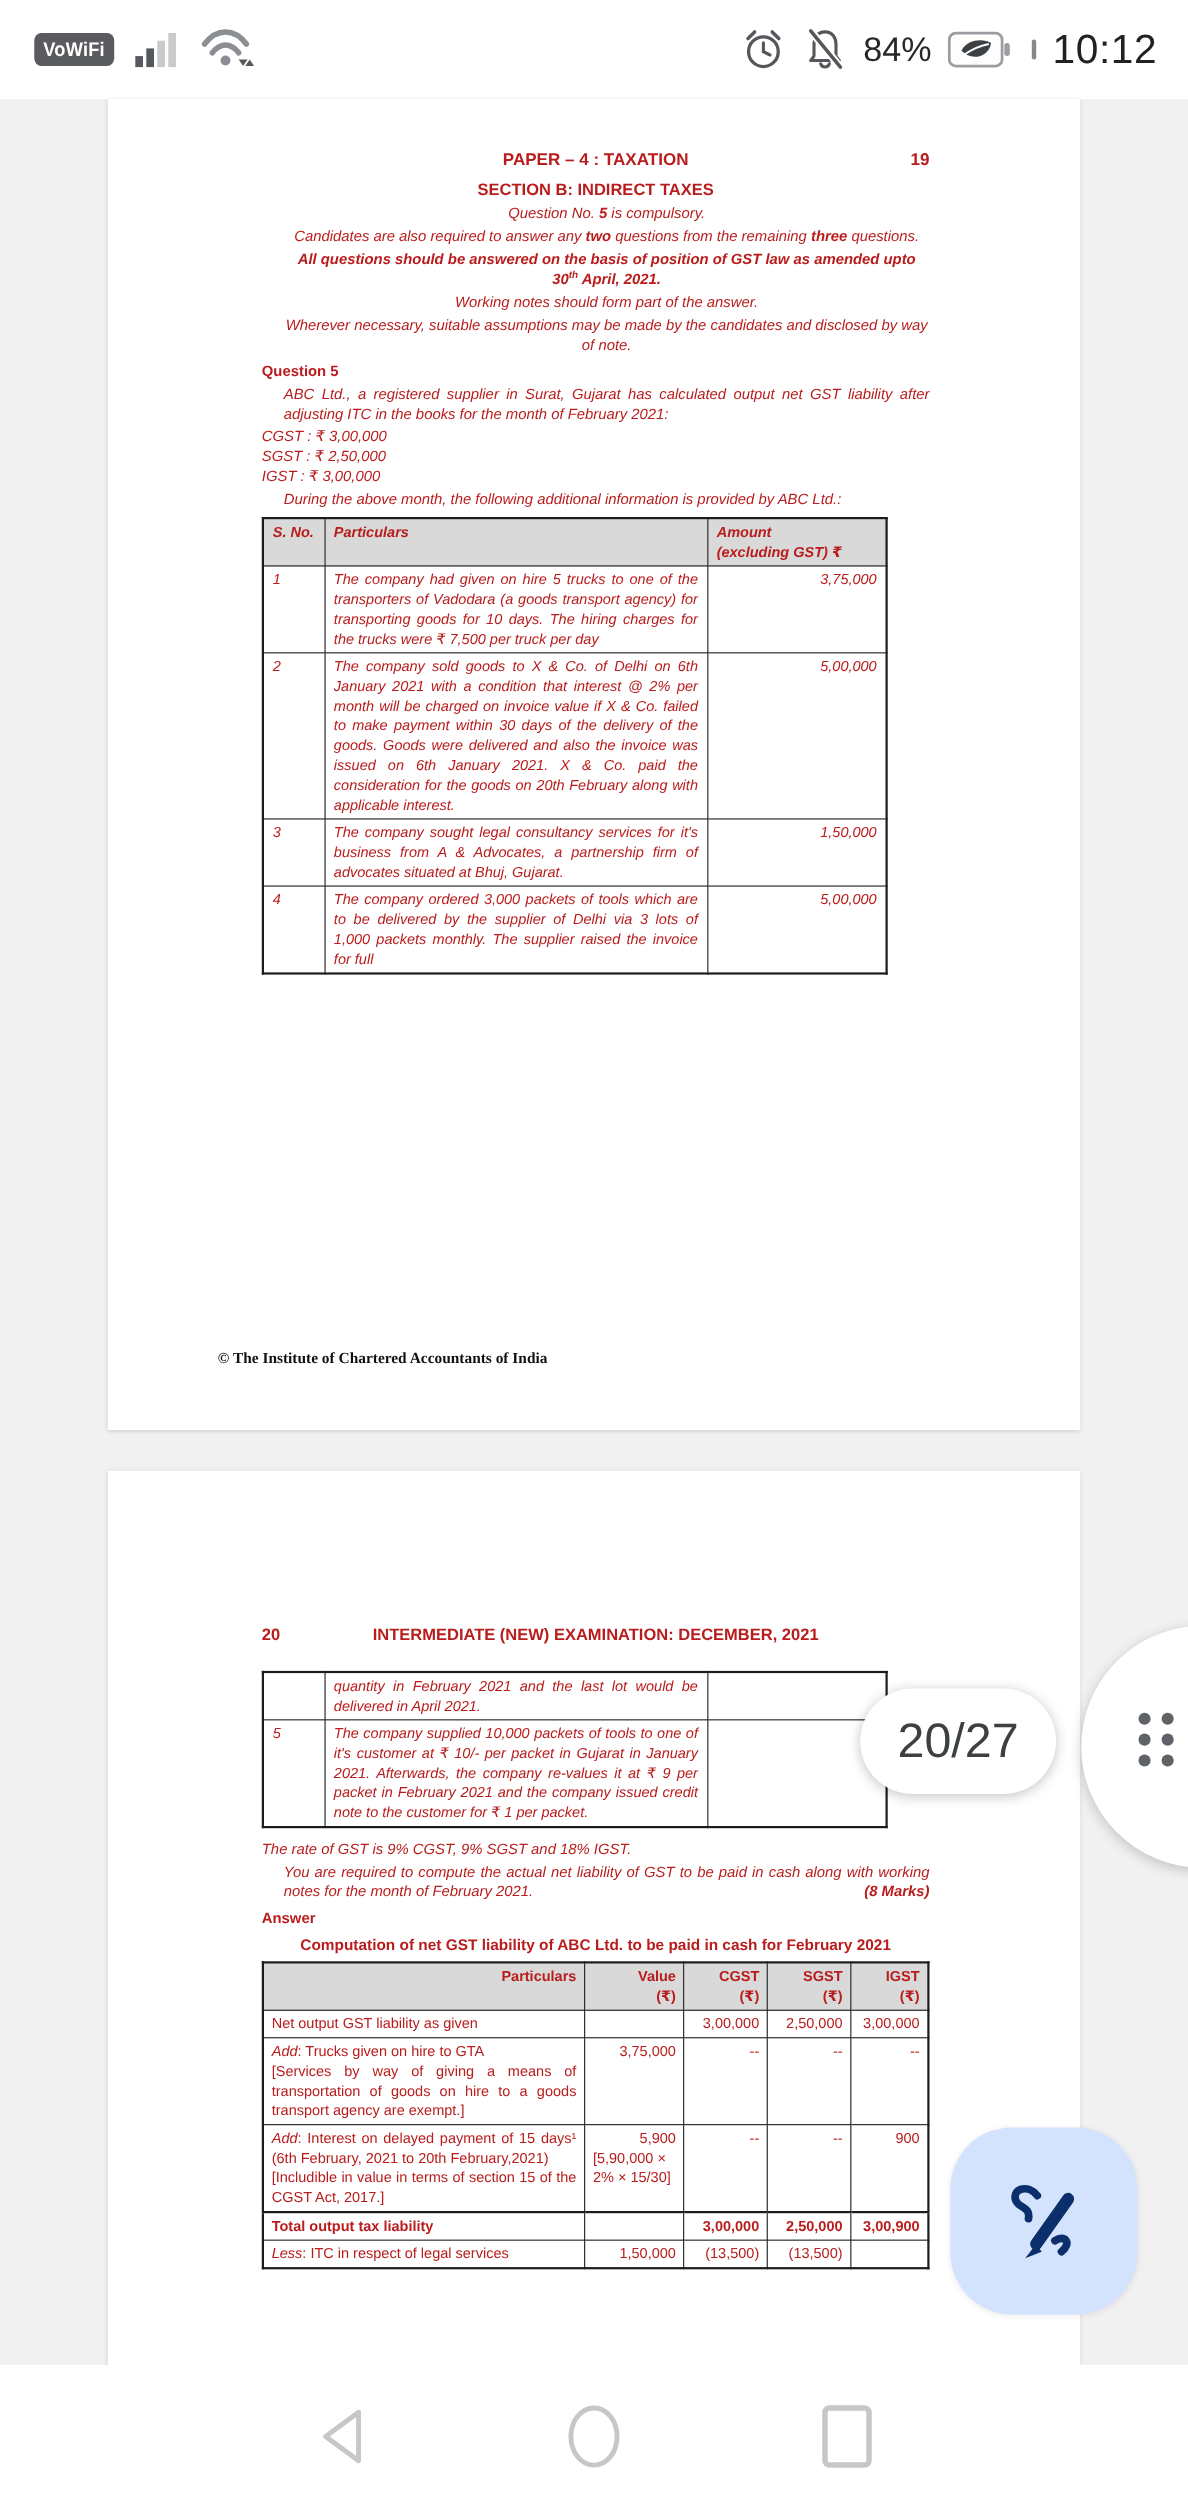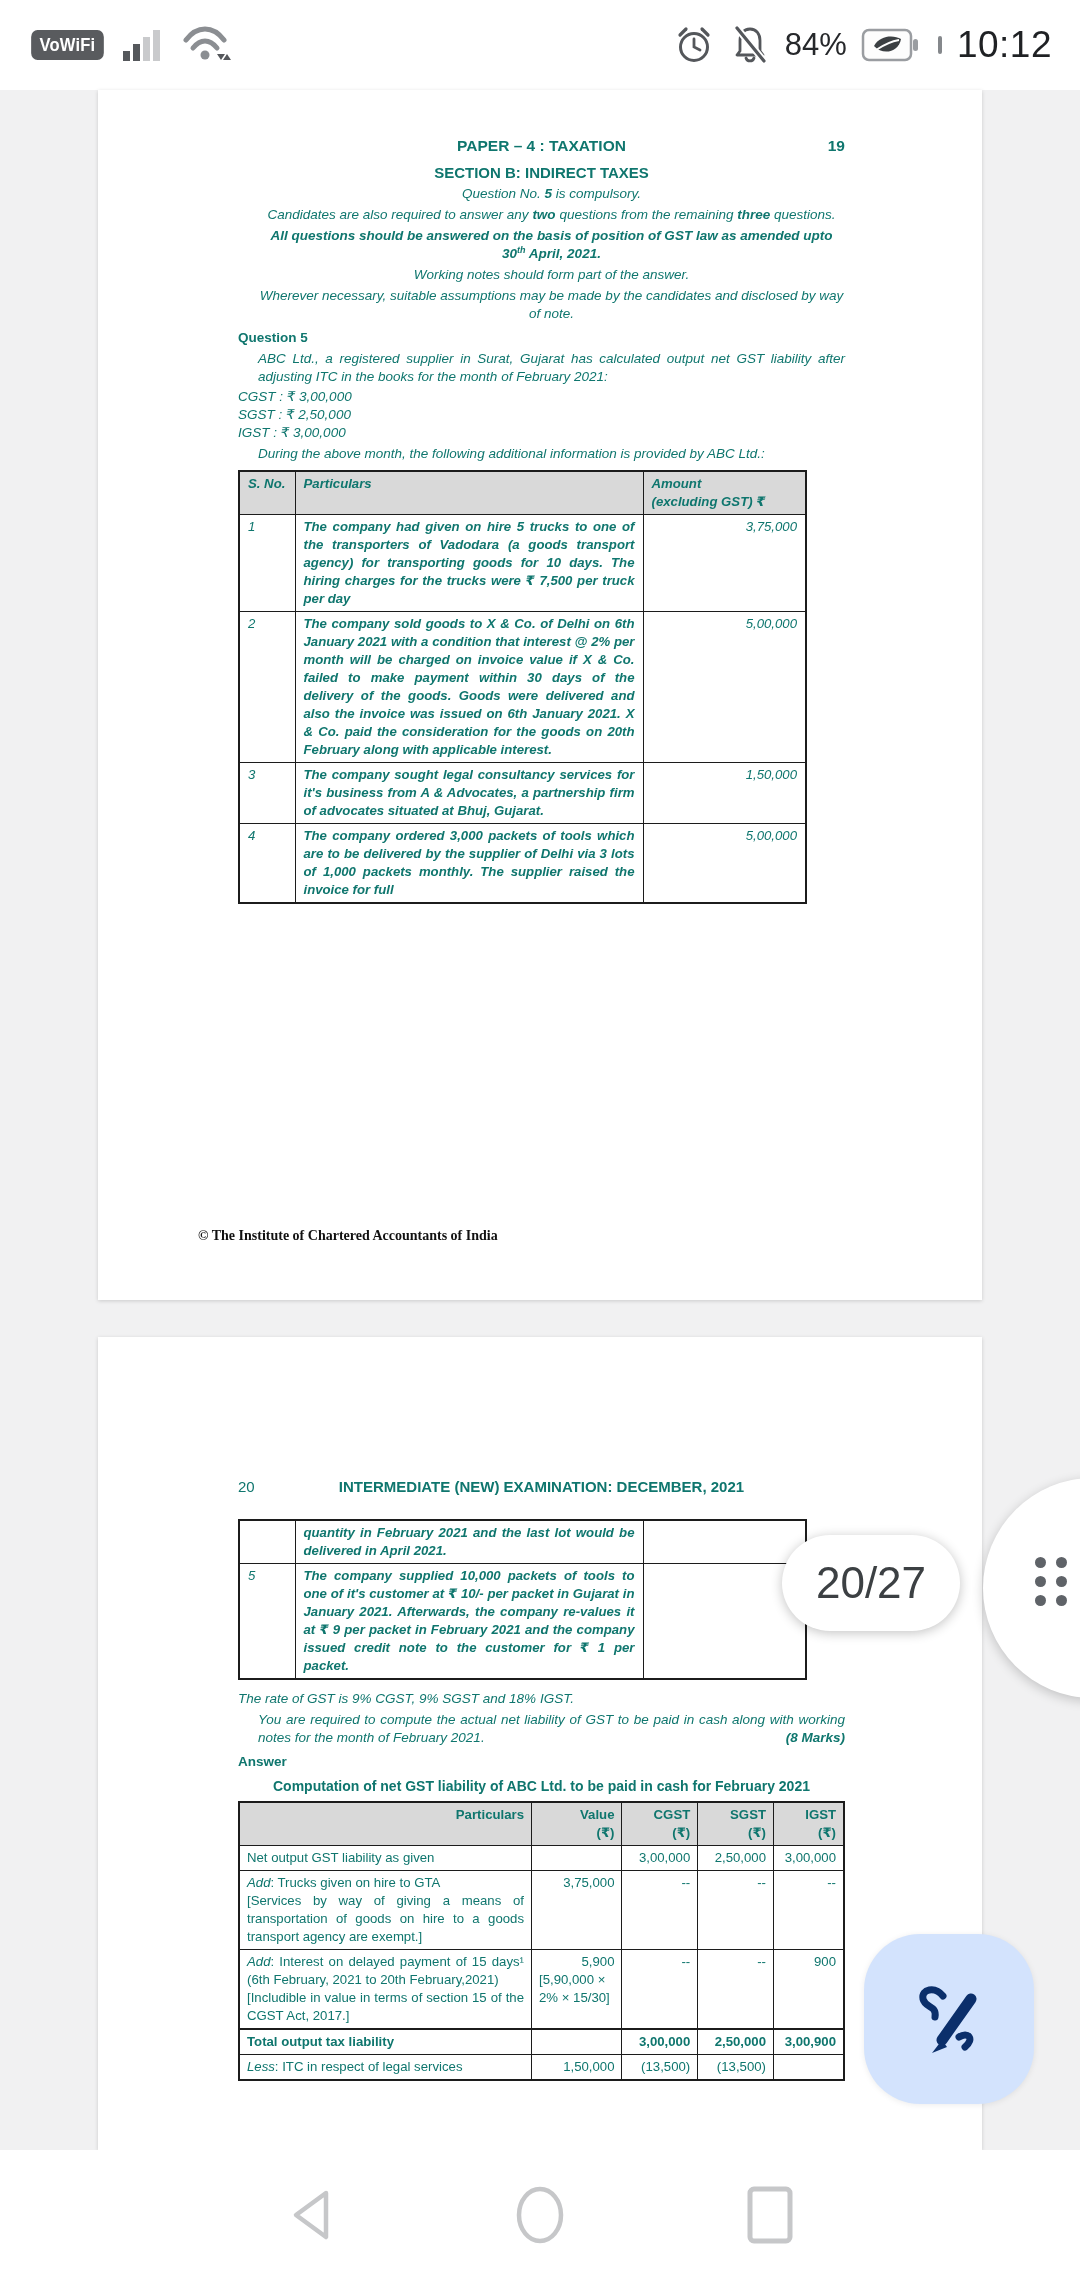--- a/index.html
+++ b/index.html
@@ -16,56 +16,56 @@
     border-radius:7px;padding:6px 9px;line-height:1;transform:scaleX(.92);}
   .sb-text{color:#26282b;font-size:31px;}
   .sb-time{color:#1f2124;font-size:37px;letter-spacing:.5px;}
   .sb-icon{display:block;}
   
   .viewer{position:absolute;top:90px;left:0;width:1080px;height:2060px;background:#f1f1f2;}
   .page{position:absolute;left:98px;width:884px;background:#fff;box-shadow:0 1px 4px rgba(0,0,0,.16);}
   .page1{top:0;height:1210px;}
   .page2{top:1247px;height:813px;overflow:hidden;}
   .content{position:absolute;left:140px;width:607px;top:0;}
-  .doc{font-size:13.5px;line-height:18px;color:#0f766e;}
+  .doc{font-size:13.5px;line-height:18px;color:#b91c1c;}
   .it{font-style:italic;}
   .b{font-weight:bold;}
   .center{text-align:center;}
   .just{text-align:justify;}
   .m3{margin-top:3px;margin-left:20px;} .m6{margin-top:6px;} .m10{margin-top:10px;}
   .title-row{position:relative;margin-top:47px;text-align:center;font-weight:bold;font-size:15.5px;}
   .pgnum{position:absolute;right:0;top:0;font-weight:bold;font-size:15.5px;}
   .sec-title{margin-top:9px;text-align:center;font-weight:bold;font-size:15px;}
   sup{font-size:9px;line-height:0;}
   
   table.qt{border-collapse:collapse;width:481px;margin-top:7px;table-layout:fixed;}
   table.qt td,table.qt th{border:1.5px solid #1c1c1c;vertical-align:top;padding:3px 8px;
     font-size:13.2px;line-height:18px;}
   table.qt{border:2px solid #1c1c1c;}
   table.qt th{background:#d9d9d9;font-style:italic;font-weight:bold;text-align:left;}
   .col-sno{width:56px;} .col-part{width:348px;} .col-amt{width:163px;}
   td.sno{font-style:italic;}
-  td.part{font-style:italic;text-align:justify;font-weight:bold;}
+  td.part{font-style:italic;text-align:justify;}
   td.amt{font-style:italic;text-align:right;}
   th.amt-h{text-align:right;margin-top:18px;}
   
   table.at{border-collapse:collapse;width:607px;margin-top:6px;table-layout:fixed;border:2px solid #1c1c1c;}
   table.at td,table.at th{border:1.5px solid #1c1c1c;vertical-align:top;padding:3px 7px;
     font-size:13.2px;line-height:18px;}
   table.at th{background:#d9d9d9;font-weight:bold;text-align:right;}
   th.th-part{text-align:center;vertical-align:middle;}
   .acol-p{width:278px;} .acol-v{width:86px;} .acol-c{width:72px;} .acol-s{width:72px;} .acol-i{width:67px;}
   td.ap{text-align:justify;}
   td.av,td.ac{text-align:right;}
   tr.total td{font-weight:bold;border-top:2.5px solid #1c1c1c;}
   .calc{text-align:left;}
   .footer{position:absolute;left:100px;bottom:56px;font-family:"Liberation Serif","DejaVu Serif",serif;
     font-weight:bold;font-size:14px;color:#111;}
   .p2-header{position:relative;margin-top:141px;text-align:center;font-weight:bold;font-size:15px;}
-  .p2-num{position:absolute;left:0;top:0;font-weight:normal;font-size:15px;text-align:center;}
+  .p2-num{position:absolute;left:0;top:0;font-weight:bold;font-size:15px;text-align:center;}
   table.qt.cont{margin-top:23px;}
   .req{position:relative;}
   .marks{position:absolute;right:0;bottom:0;font-weight:bold;font-style:italic;}
   .tbl-title{margin-top:6px;text-align:center;font-weight:bold;font-size:14px;}
   
   .pill{position:absolute;left:782px;top:1535px;width:178px;height:96px;border-radius:48px;background:#fff;
     box-shadow:0 2px 12px rgba(0,0,0,.24);display:flex;align-items:center;justify-content:center;
     font-size:44px;color:#3c4043;z-index:30;}
   .dots-fab{position:absolute;left:983px;top:1478px;width:220px;height:220px;border-radius:50%;background:#fff;
     box-shadow:0 3px 12px rgba(0,0,0,.20);z-index:29;}

